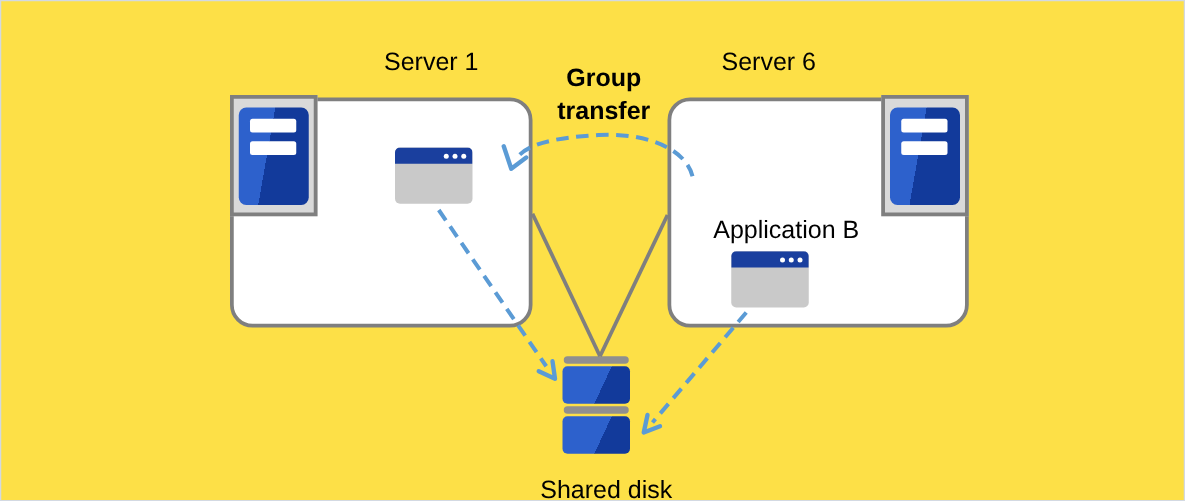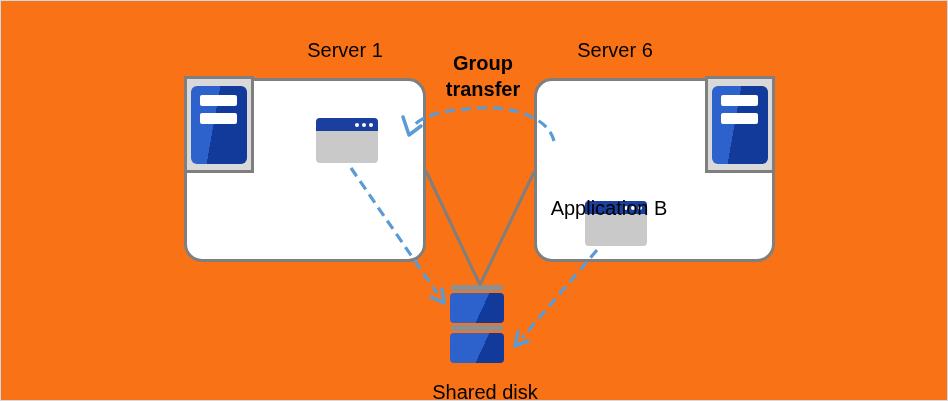--- a/index.html
+++ b/index.html
@@ -1,36 +1,36 @@
 <!DOCTYPE html>
 <html style="--accent-blue: #2d61cc; --dark-blue: #123a9b; --titlebar-blue: #1a3f9e; --window-gray: #c9c9c9; --panel-gray: #d9d9d9; --line-gray: #7f7f7f; --disk-bar-gray: #8f8f8f; --arrow-blue: #5b9bd5; --text-color: #000000; --canvas-border: #d3d9e2;"><head>
 <meta charset="utf-8">
 <style>
   html,body{margin:0;padding:0;background:#fff;}
   .canvas{
     position:relative;
     width:946px;height:399px;
     border:1px solid var(--canvas-border,#d3d9e2);
-    background:#f97316;
+    background:#fde047;
     font-family:"Liberation Sans",sans-serif;
     color:var(--text-color,#000);
     overflow:hidden;
   }
   .label{
     position:absolute;
     font-size:20px;line-height:26px;
     text-align:center;
     white-space:nowrap;
     z-index:5;
   }
   .label.wrap{white-space:normal;font-weight:bold;}
   .lbl-server1{left:264px;top:36px;width:160px;}
   .lbl-server2{left:534px;top:36px;width:160px;}
   .lbl-app-a{left:263px;top:87px;width:160px;}
-  .lbl-app-b{left:528px;top:170px;width:160px;margin-top:24px;}
+  .lbl-app-b{left:548px;top:170px;width:160px;}
   .lbl-group{left:437px;top:49px;width:90px;}
   .lbl-disk{left:404px;top:378px;width:160px;}
 
   .server-box{
     position:absolute;
     border:3px solid var(--line-gray,#7f7f7f);
     border-radius:18px;
     background:#fff;
     box-sizing:border-box;
     z-index:1;

